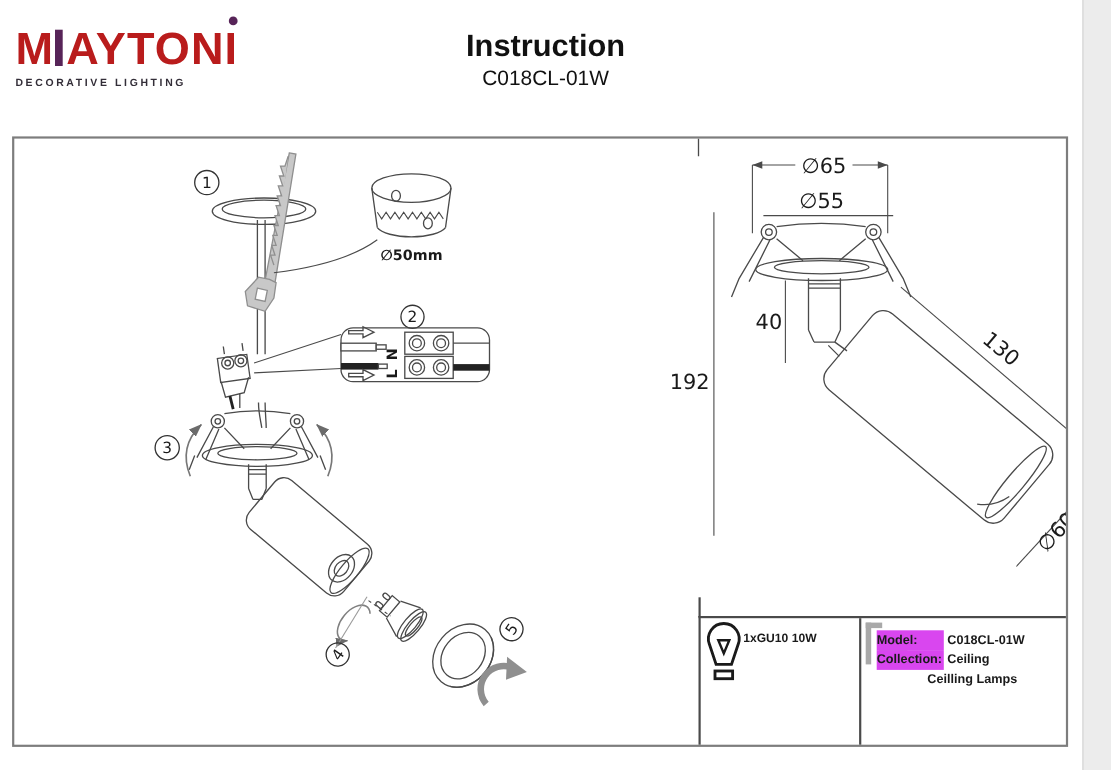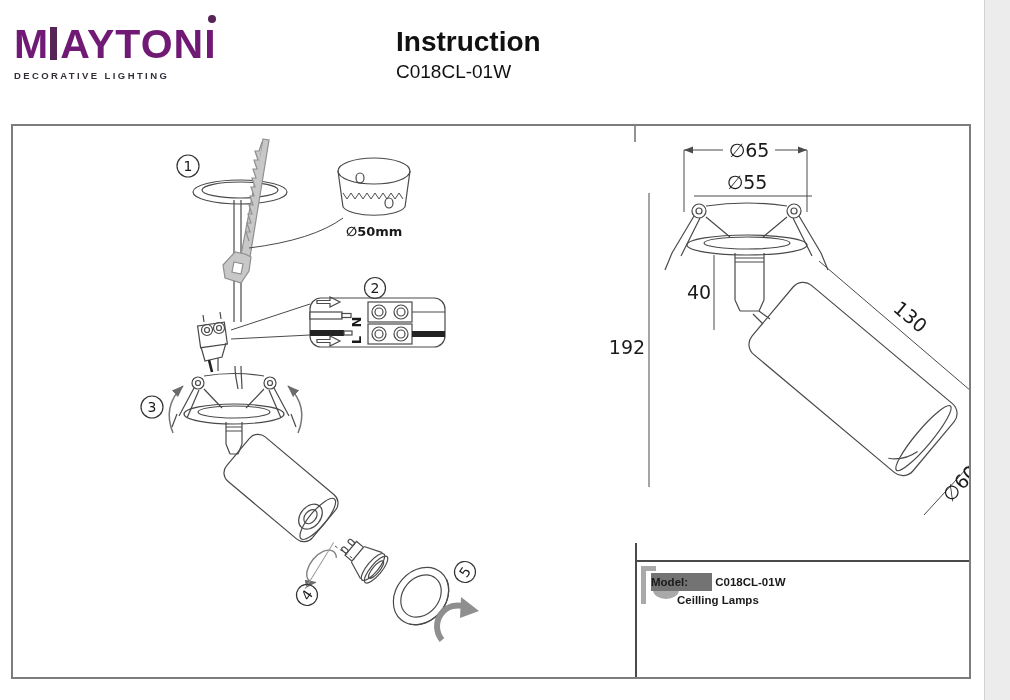--- a/index.html
+++ b/index.html
@@ -2,48 +2,48 @@
 <html><head>
 <meta charset="utf-8">
 <style>
   html,body{margin:0;padding:0;}
   body{
     width:1010px;height:700px;position:relative;overflow:hidden;
     background:#ffffff;font-family:"Liberation Sans",sans-serif;color:#1a1a1a;
   }
   
   .logo{position:absolute;left:14px;top:24px;font-size:41px;font-weight:bold;
-        letter-spacing:1px;color:#701a75;white-space:nowrap;line-height:1;}
+        letter-spacing:1px;color:#b91c1c;white-space:nowrap;line-height:1;}
   .lg-bar{display:inline-block;width:7px;height:33px;background:#572458;
           margin:0 3px 0 1px;vertical-align:baseline;transform:translateY(2px);}
   .lg-i{position:relative;display:inline-block;}
   .lg-dot{position:absolute;left:4px;top:-9px;width:8px;height:8px;border-radius:50%;
           background:#572458;}
   .tagline{position:absolute;left:14px;top:70px;width:213px;
            font-size:9.5px;font-weight:bold;letter-spacing:2.4px;color:#332e38;}
-  .title-wrap{position:absolute;left:396px;top:26px;width:200px;}
+  .title-wrap{position:absolute;left:396px;top:26px;width:200px;text-align:center;}
   .title{font-size:28px;font-weight:bold;color:#111;}
   .model{font-size:19px;color:#111;margin-top:3px;}
   
   .main-box{position:absolute;left:11px;top:124px;width:960px;height:555px;
             border:2px solid #7d7d7d;box-sizing:border-box;background:#fff;}
   .main-box svg{position:absolute;left:0;top:0;}
   
   .spec-overhang{position:absolute;left:622px;top:417px;width:2px;height:18px;background:#4a4a4a;}
   .spec-box{position:absolute;left:622px;top:434px;right:0;bottom:0;
             border-top:2px solid #4a4a4a;border-left:2px solid #4a4a4a;box-sizing:border-box;
             display:flex;}
   .spec-cell-bulb{width:146px;border-right:2px solid #4a4a4a;box-sizing:border-box;
                   display:flex;flex-direction:column;align-items:center;padding-top:9px;}
   .bulb-label{font-size:11px;font-weight:bold;margin-top:4px;}
   .spec-cell-info{flex:1;position:relative;padding:11px 0 0 14px;font-size:11.5px;font-weight:bold;}
   .spec-row{position:relative;z-index:2;line-height:18px;white-space:nowrap;}
-  .spec-lbl{display:inline-block;width:61px;background:#737373;}
+  .spec-lbl{display:inline-block;width:61px;background:#d946ef;}
   .lamp-ico{position:absolute;left:10px;top:46px;z-index:1;}
-  .indent{margin-left:26px;}
+  .indent{margin-left:46px;}
   
   .gutter{position:absolute;left:984px;top:0;width:26px;height:700px;background:#ececec;
           border-left:1px solid #d2d2d2;box-sizing:border-box;}
   
   text{font-family:"DejaVu Sans","Liberation Sans",sans-serif;fill:#1a1a1a;}
   .dim{font-size:19px;}
   .dim-sm{font-size:13px;font-weight:bold;}
   .num{font-size:14px;}
   .wire-letter{font-size:13px;font-weight:bold;}
 </style>
@@ -243,32 +243,44 @@
     <path d="M806,135 L979,283" stroke-width="1"></path>
     <text class="dim" transform="translate(893,196) rotate(40)" text-anchor="middle" stroke="none">130</text>
 
     <path d="M911,389 L987,306" stroke-width="1"></path>
     <text class="dim" transform="translate(952,362) rotate(-47)" text-anchor="middle" stroke="none">∅60</text>
   </g>
 </svg>
 
   <div class="spec-overhang"></div>
   <div class="spec-box">
+    <div class="spec-cell-bulb">
+      <svg width="42" height="62" viewBox="0 0 42 62">
+        <path d="M8,24 A14,14 0 1 1 34,24 L28,42 L14,42 Z" fill="none" stroke="#1a1a1a" stroke-width="2.6"></path>
+        <path d="M16,20 L26,20 L21,32 Z" fill="none" stroke="#1a1a1a" stroke-width="2.2"></path>
+        <rect x="13" y="48" width="16" height="7" fill="none" stroke="#1a1a1a" stroke-width="2.6"></rect>
+      </svg>
+      <div class="bulb-label">1xGU10 10W</div>
+    </div>
     <div class="spec-cell-info">
       <svg class="lamp-ico" width="46" height="48" viewBox="0 0 46 48">
         <rect x="4" y="4" width="5" height="38" fill="#a9a9a9"></rect>
         <rect x="4" y="4" width="15" height="5" fill="#a9a9a9"></rect>
         <circle cx="29" cy="17" r="2.2" fill="#a9a9a9"></circle>
         <rect x="28" y="20" width="2" height="4" fill="#a9a9a9"></rect>
         <path d="M16,28 L42,28 A13,9 0 0 1 16,28 Z" fill="#a9a9a9"></path>
       </svg>
       <div class="spec-row">
         <span class="spec-lbl">Model:</span>
         <span>C018CL-01W</span>
       </div>
+      <div class="spec-row">
+        <span class="spec-lbl">Collection:</span>
+        <span>Ceiling</span>
+      </div>
       <div class="spec-row indent">
         <span>Ceilling Lamps</span>
       </div>
     </div>
   </div>
 </div>
 
 <div class="gutter"></div>
 
 </body></html>

